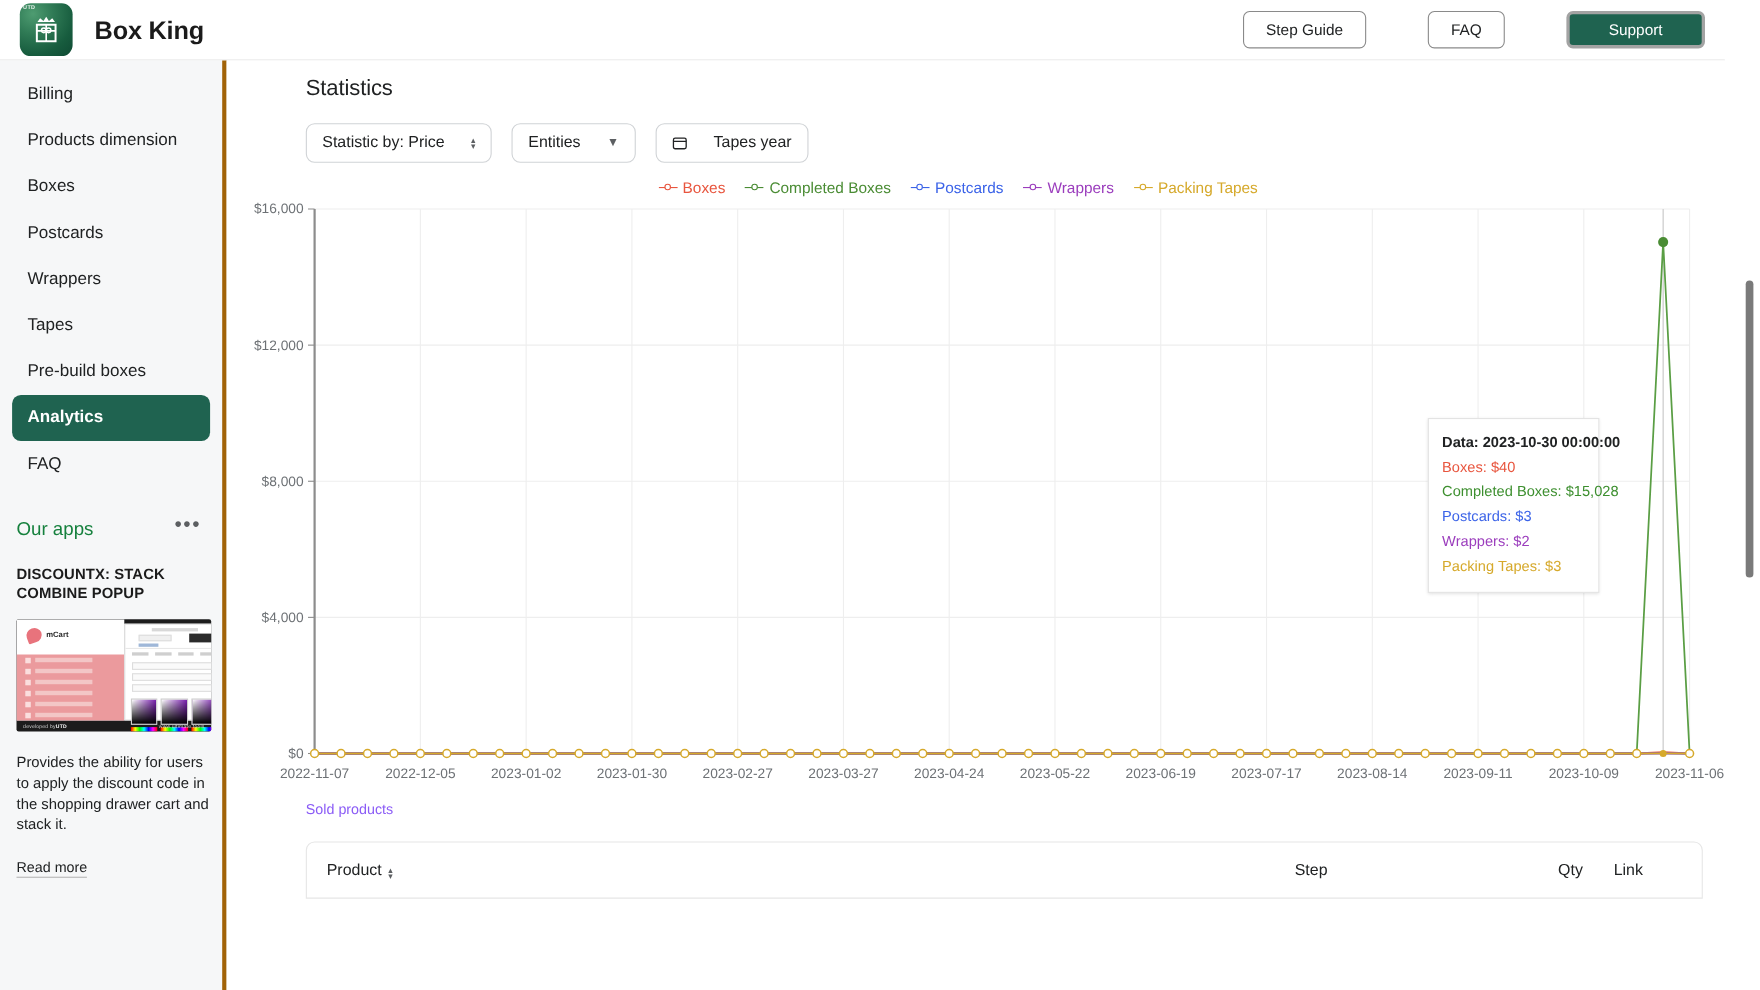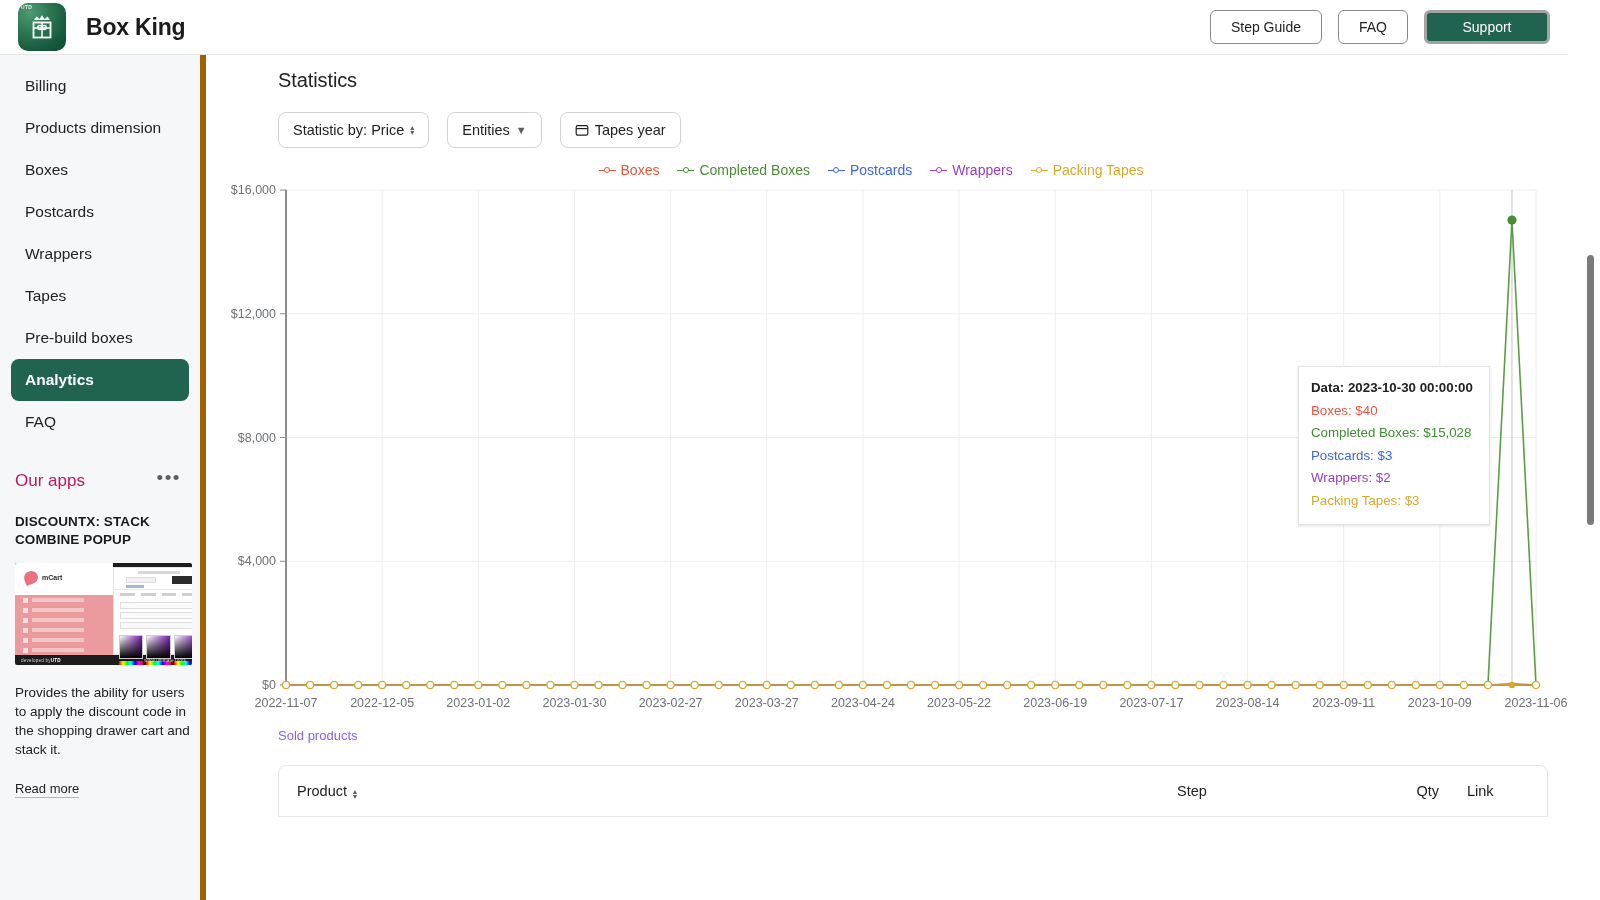--- a/index.html
+++ b/index.html
@@ -27,42 +27,42 @@
   .applogo .utd {
     position: absolute; top: 2px; left: 3px; font-size: 5px; font-weight: 700;
     color: #e9f2ec; letter-spacing: .3px; line-height: 1;
   }
   .applogo svg { position: absolute; left: 9px; top: 10px; }
   .brandname { font-size: 23px; font-weight: 700; letter-spacing: -0.2px; color: #1b1b1b; }
   .topbar-actions { margin-left: auto; display: flex; align-items: center; gap: 16px; }
   .btn {
     height: 34px; border-radius: 6px; font-size: 14px;
     display: inline-flex; align-items: center; justify-content: center;
-    padding: 12px 20px; cursor: pointer; white-space: nowrap;
+    padding: 12px 20px; cursor: pointer; white-space: nowrap; margin-left: 40px;
   }
   .btn-outline { background: #fff; border: 1px solid #8a8a8a; color: #202223; }
   .btn-primary { background: #1f6350; border: 3px solid #a3a3a3; color: #ffffff; min-width: 126px; }
 
   
   .sidebar {
     position: absolute; left: 0; top: 55px; width: 206px; height: 845px;
-    background: #f6f7f8; border-right: 6px solid #a16207;
+    background: #f6f7f8; border-right: 4px solid #a16207;
     padding: 10px 11px 0 11px; overflow: hidden;
   }
   .nav-item {
     height: 42px; display: flex; align-items: center;
     padding: 0 14px; border-radius: 8px; font-size: 15.5px; color: #202223;
     cursor: pointer;
   }
   .nav-item.active { background: #1f6350; color: #ffffff; font-weight: bold; }
 
   .apps-head {
     margin-top: 28px; display: flex; align-items: center; padding: 0 4px 0 4px;
   }
-  .apps-title { font-size: 17px; color: #be185d; }
+  .apps-title { font-size: 17px; color: #15803d; }
   .apps-dots {
     margin-left: auto; font-size: 19px; letter-spacing: 1.5px; color: #5c5f62;
     line-height: 12px; cursor: pointer; padding: 0 4px 6px 4px;
   }
   .app-name {
     margin-top: 22px; padding: 0 4px; font-size: 13.5px; font-weight: 700;
     line-height: 18px; letter-spacing: .1px; color: #1b1b1b; text-transform: uppercase;
   }
   .app-thumb {
     margin: 14px 4px 0 4px; width: 177px; height: 102px; border-radius: 2px;
@@ -113,21 +113,21 @@
 
   
   .main {
     position: absolute; left: 206px; top: 55px; width: 1362px; height: 845px;
     background: #ffffff; overflow: hidden;
   }
   .section-title { font-size: 20px; color: #202223; padding: 14px 0 0 72px; letter-spacing: -.1px; }
   .filters { display: flex; gap: 18px; padding: 20px 0 0 72px; }
   .chip {
     height: 36px; border: 1px solid #d0d3d6; border-radius: 8px; background: #fff;
-    display: inline-flex; align-items: center; gap: 6px; padding: 0 14px;
+    display: inline-flex; align-items: center; gap: 24px; padding: 0 14px;
     font-size: 14.5px; color: #202223; cursor: pointer; white-space: nowrap;
   }
   .chip .caret { color: #5c5f62; font-size: 11px; line-height: 1; }
 
   
   .chartwrap { position: relative; margin-top: 14px; width: 1362px; height: 560px; }
   .legend {
     position: absolute; left: 0; top: 0; width: 1330px; display: flex;
     justify-content: center; gap: 18px; font-size: 14px;
   }
@@ -136,21 +136,21 @@
   .legend-mark::before {
     content: ''; position: absolute; left: 0; top: 4px; width: 17px; height: 1.4px; background: currentColor;
   }
   .legend-mark::after {
     content: ''; position: absolute; left: 5.5px; top: 1.5px; width: 4px; height: 4px;
     border-radius: 50%; border: 1.4px solid currentColor; background: #fff;
   }
   .plot { position: absolute; left: 0; top: 18px; }
 
   .tooltip {
-    position: absolute; left: 1092px; top: 204px; width: 192px;
+    position: absolute; left: 1092px; top: 218px; width: 156px;
     background: #ffffff; border: 1px solid #e3e3e3; box-shadow: 0 1px 3px rgba(0,0,0,.12);
     padding: 10px 12px 12px 12px; font-size: 13.3px; line-height: 22.5px;
   }
   .tt-title { color: #202223; font-weight: 700; white-space: nowrap; }
   .tt-row { white-space: nowrap; }
 
   
   .sold-title { font-size: 13px; color: #8b5cf6; padding: 0 0 0 72px; margin-top: 6px; }
   .table {
     margin: 22px 0 0 72px; width: 1270px; border: 1px solid #e6e6e6;

